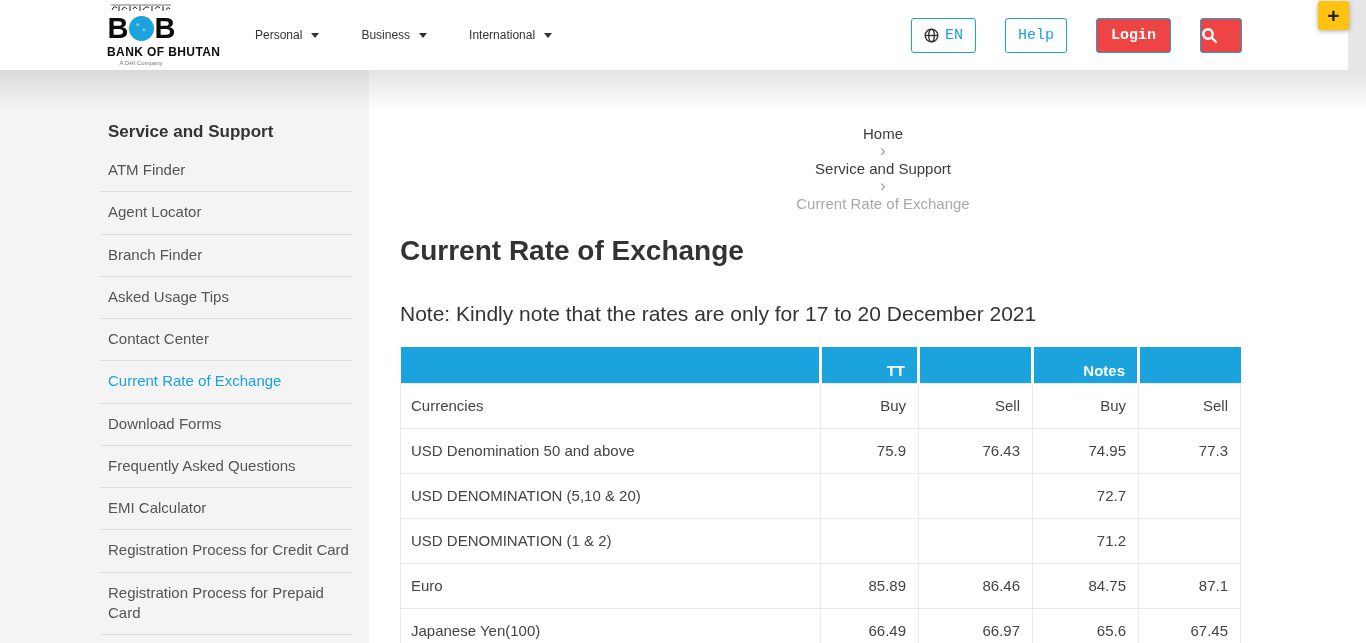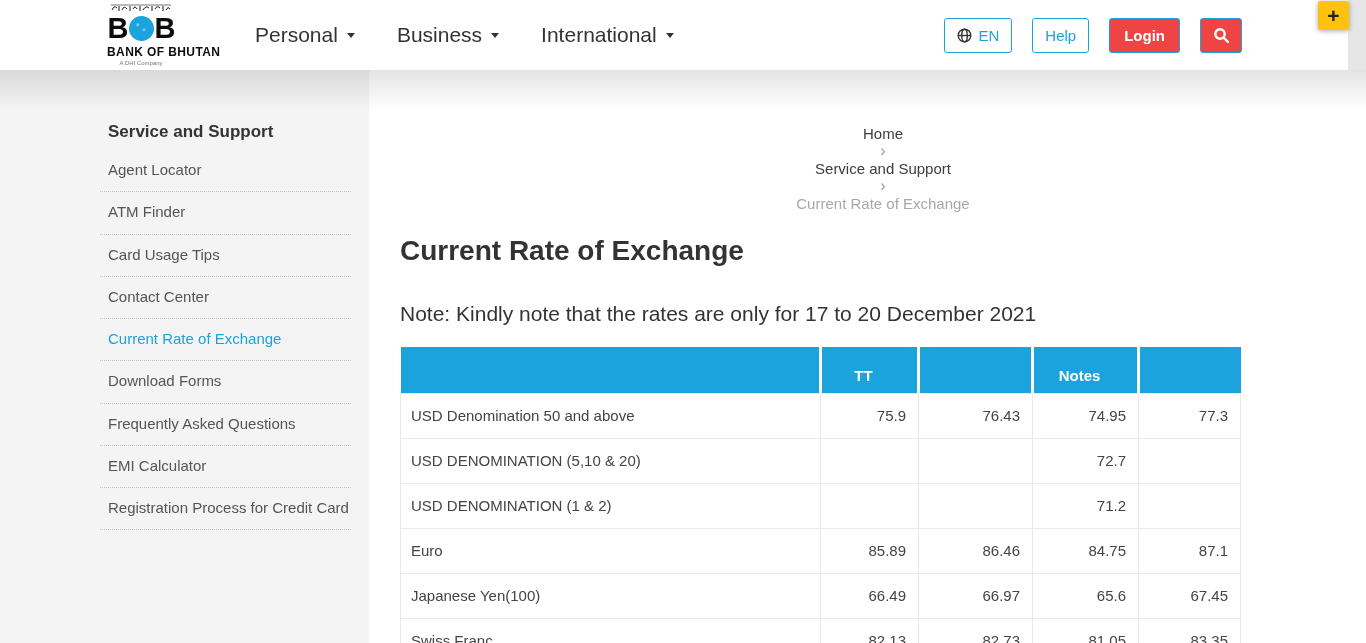--- a/index.html
+++ b/index.html
@@ -32,25 +32,25 @@
   .logo-main { display: flex; align-items: center; justify-content: center; font-weight: bold; font-size: 29px; color: #0d0d0d; line-height: 1; letter-spacing: -1px; }
   .logo-circle { width: 25px; height: 25px; border-radius: 50%; margin: 0 1px; display: inline-block;
     background: #1aa3dc;
     background-image: radial-gradient(circle at 35% 35%, rgba(255,255,255,.45) 1px, rgba(255,255,255,0) 2px),
                       radial-gradient(circle at 60% 55%, rgba(255,255,255,.4) 1px, rgba(255,255,255,0) 2px);
   }
   .logo-bank { font-size: 12px; font-weight: bold; color: #0d0d0d; letter-spacing: .4px; margin-top: 2px; white-space: nowrap; }
   .logo-tagline { font-size: 6px; color: #777; margin-top: 1px; }
 
   .nav-menu { display: flex; list-style: none; margin: 0 0 0 76px; padding: 0; gap: 34px; }
-  .nav-item { font-size: 21px; color: #333; cursor: pointer; display: flex; align-items: center; padding: 6px 4px; }
+  .nav-item { font-size: 12px; color: #333; cursor: pointer; display: flex; align-items: center; padding: 6px 4px; }
   .caret { width: 0; height: 0; border-left: 4px solid transparent; border-right: 4px solid transparent; border-top: 5px solid #333; margin-left: 9px; display: inline-block; }
 
   .nav-actions { margin-left: auto; margin-right: 106px; display: flex; gap: 20px; align-items: center; }
-  .btn { height: 35px; border-radius: 3px; font-size: 15px; display: flex; align-items: center; justify-content: center; cursor: pointer; font-family: Liberation Sans, sans-serif; }
+  .btn { height: 35px; border-radius: 3px; font-size: 15px; display: flex; align-items: center; cursor: pointer; font-family: Liberation Mono, monospace; margin-left: 9px; }
   .btn-outline { background: #fff; border: 1px solid #1aa3dc; color: #1aa3dc; padding: 0 12px; }
   .btn-solid { background: #ef4444; border: 1px solid #1aa3dc; color: #fff; padding: 0 14px; font-weight: bold; }
   .btn-search { width: 42px; padding: 0; }
   .globe { margin-right: 6px; display: inline-block; }
 
   
   .sidebar { position: absolute; top: 70px; left: 0; width: 369px; bottom: 0; background: #f5f4f4; z-index: 10; }
   .sidebar-title { margin: 52px 20px 8px 108px; font-size: 17px; font-weight: bold; color: #333; }
   .sidebar-list { list-style: none; margin: 0 18px 0 100px; padding: 0; }
   .sidebar-item { padding: 10px 0 11px 8px; border-bottom: 1px dotted #c6c6c6; font-size: 15px; color: #555; cursor: pointer; line-height: 1.35; }
@@ -60,22 +60,22 @@
   .content { position: absolute; top: 70px; left: 369px; right: 0; bottom: 0; background: #fff; padding: 55px 0 0 31px; z-index: 5; }
   .breadcrumb { font-size: 15px; color: #3d3d3d; display: flex; align-items: center; flex-direction: column; }
   .crumb { cursor: pointer; }
   .crumb.current { color: #a8a8a8; cursor: default; }
   .crumb-sep { color: #9b9b9b; font-size: 16px; margin: 0 9px; }
   .page-title { font-size: 28px; color: #333; margin: 23px 0 0 0; font-weight: bold; }
   .note { font-size: 21px; color: #333; margin-top: 35px; }
 
   .rates-table { border-collapse: collapse; margin-top: 13px; width: 840px; table-layout: fixed; }
   .rates-table thead th {
-    background: #1aa3dc; height: 46px; color: #fff; font-size: 15px; font-weight: bold;
-    padding: 12px 12px 0 0; border-left: 3px solid #fff;
+    background: #1aa3dc; height: 36px; color: #fff; font-size: 15px; font-weight: bold;
+    text-align: right; padding: 12px 12px 0 0; border-left: 3px solid #fff;
   }
   .rates-table thead th:first-child { border-left: none; }
   .rates-table td {
     background: #fff; border: 1px solid #e9e9e9; height: 45px; font-size: 15px; color: #444;
     padding: 0 12px 0 0; text-align: right;
   }
   .rates-table td.label-cell { text-align: left; padding: 0 8px 0 10px; }
 </style>
 </head>
 <body>
@@ -140,29 +140,31 @@
   </div>
 </header>
 
 <div class="gutter"></div>
 <button class="plus-btn">+</button>
 <div class="nav-shadow"></div>
 
 <aside class="sidebar">
   <h2 class="sidebar-title">Service and Support</h2>
   <ul class="sidebar-list">
+    <li class="sidebar-item">ATM Finder</li>
     <li class="sidebar-item">Agent Locator</li>
-    <li class="sidebar-item">ATM Finder</li>
-    <li class="sidebar-item">Card Usage Tips</li>
+    <li class="sidebar-item">Branch Finder</li>
+    <li class="sidebar-item">Asked Usage Tips</li>
     <li class="sidebar-item">Contact Center</li>
     <li class="sidebar-item active">Current Rate of Exchange</li>
     <li class="sidebar-item">Download Forms</li>
     <li class="sidebar-item">Frequently Asked Questions</li>
     <li class="sidebar-item">EMI Calculator</li>
     <li class="sidebar-item">Registration Process for Credit Card</li>
+    <li class="sidebar-item">Registration Process for Prepaid Card</li>
   </ul>
 </aside>
 
 <main class="content">
   <nav class="breadcrumb">
     <span class="crumb">Home</span>
     <span class="crumb-sep">›</span>
     <span class="crumb">Service and Support</span>
     <span class="crumb-sep">›</span>
     <span class="crumb current">Current Rate of Exchange</span>
@@ -184,20 +186,27 @@
       <tr>
         <th></th>
         <th>TT</th>
         <th></th>
         <th>Notes</th>
         <th></th>
       </tr>
     </thead>
     <tbody>
       <tr>
+        <td class="label-cell">Currencies</td>
+        <td>Buy</td>
+        <td>Sell</td>
+        <td>Buy</td>
+        <td>Sell</td>
+      </tr>
+      <tr>
         <td class="label-cell">USD Denomination 50 and above</td>
         <td>75.9</td>
         <td>76.43</td>
         <td>74.95</td>
         <td>77.3</td>
       </tr>
       <tr>
         <td class="label-cell">USD DENOMINATION (5,10 &amp; 20)</td>
         <td></td>
         <td></td>

